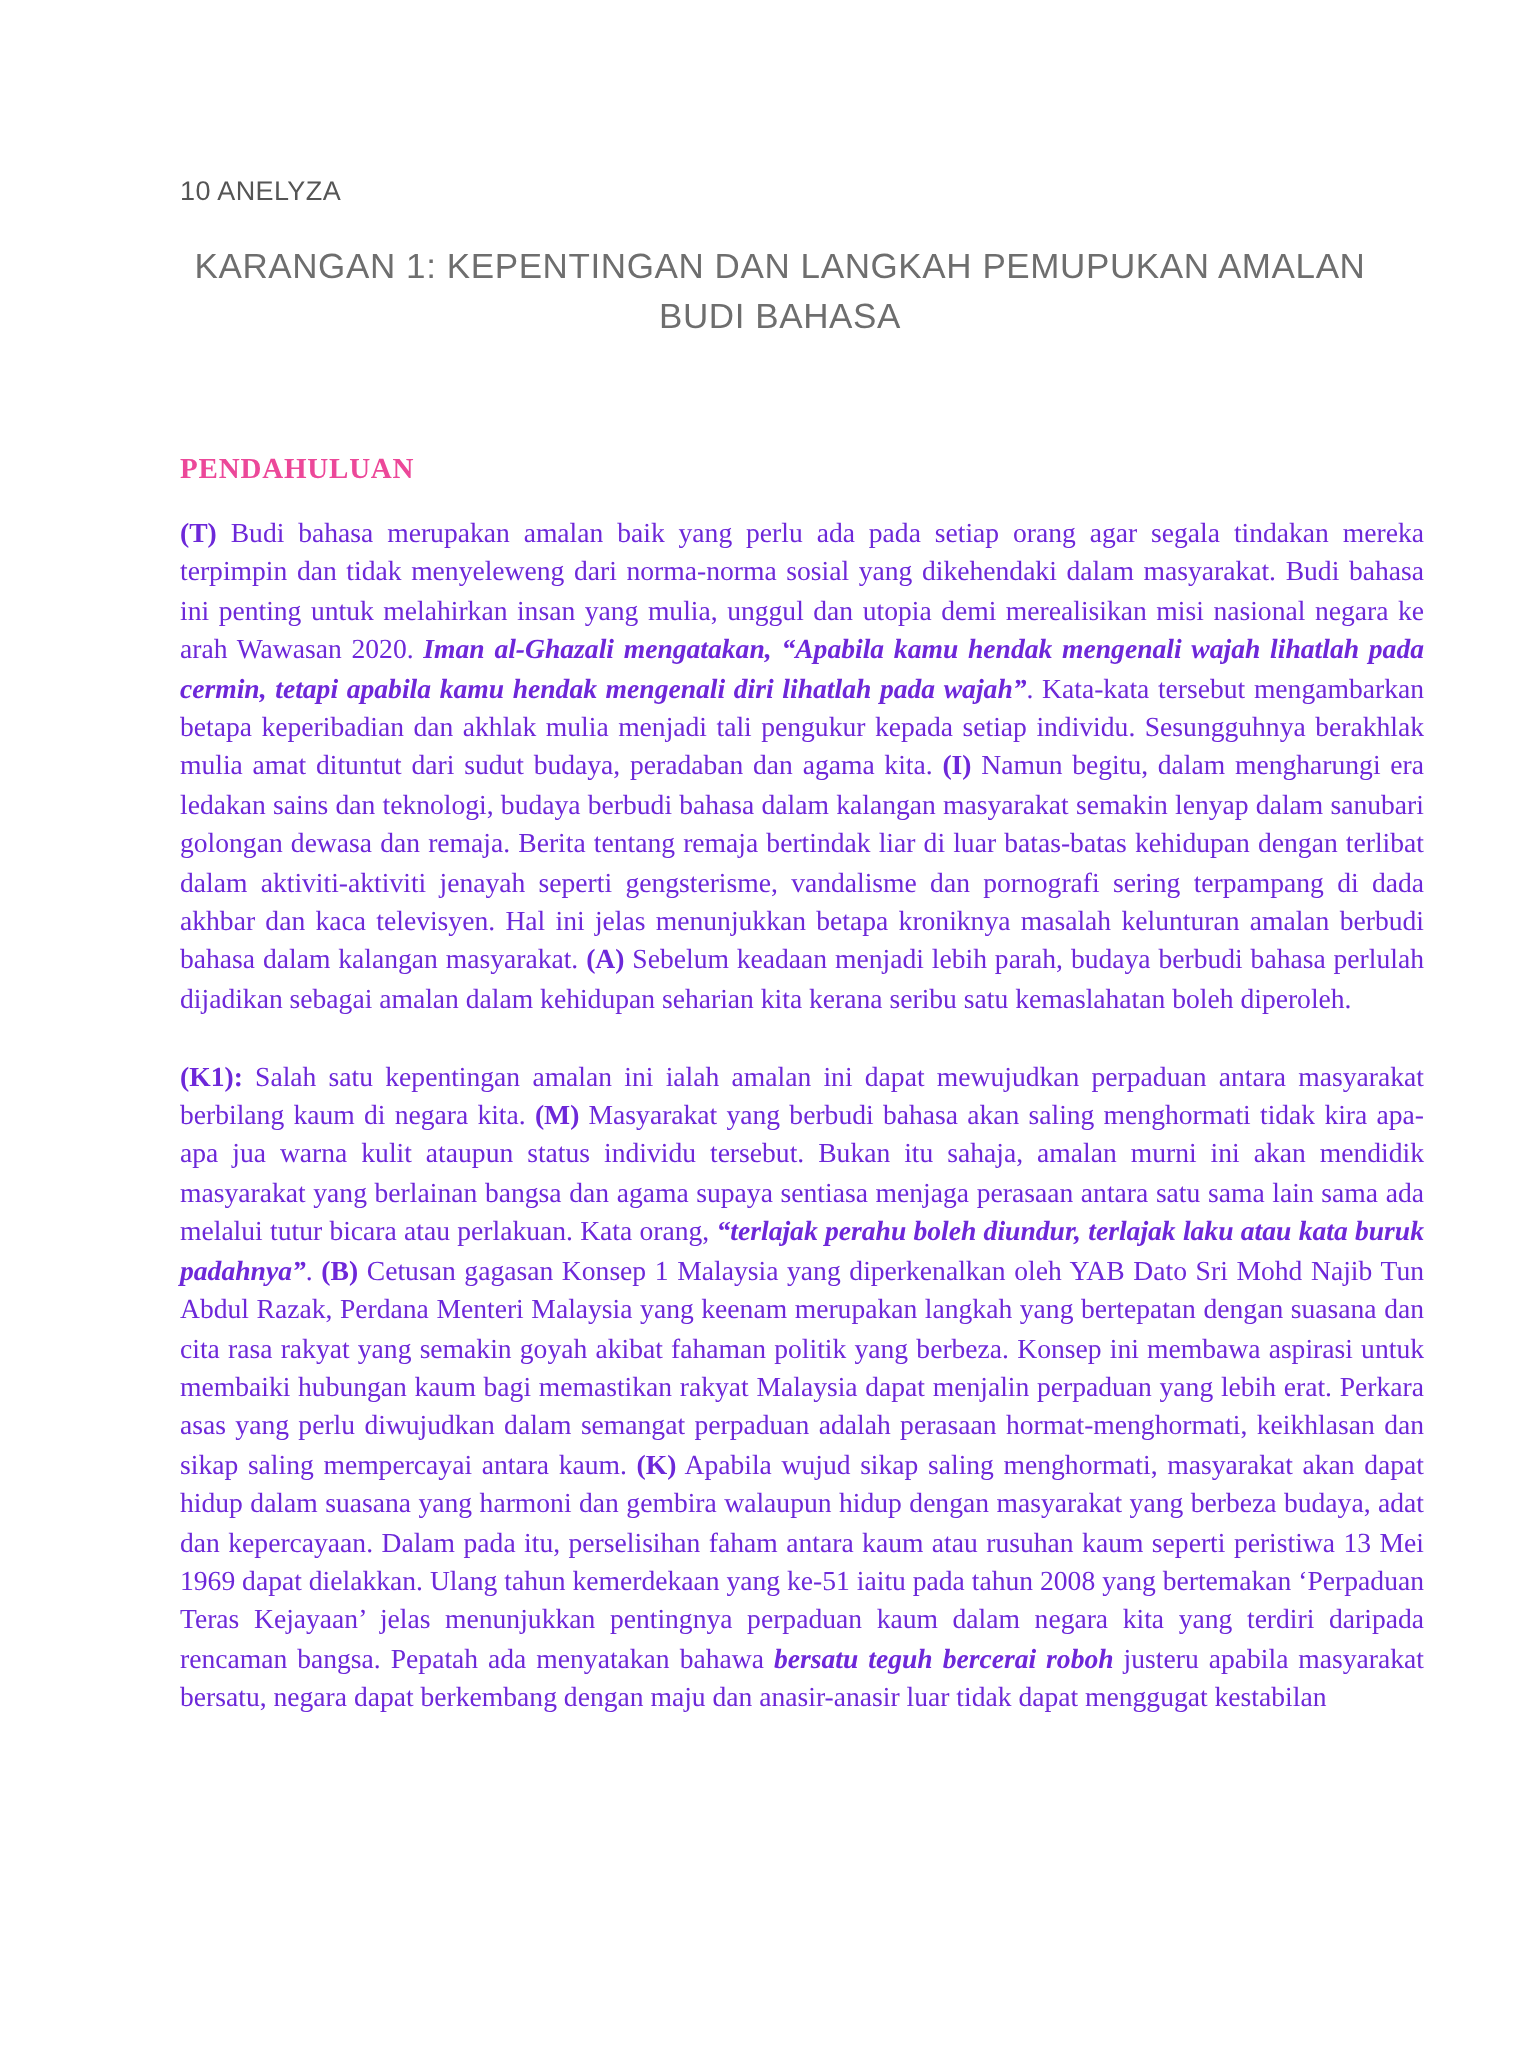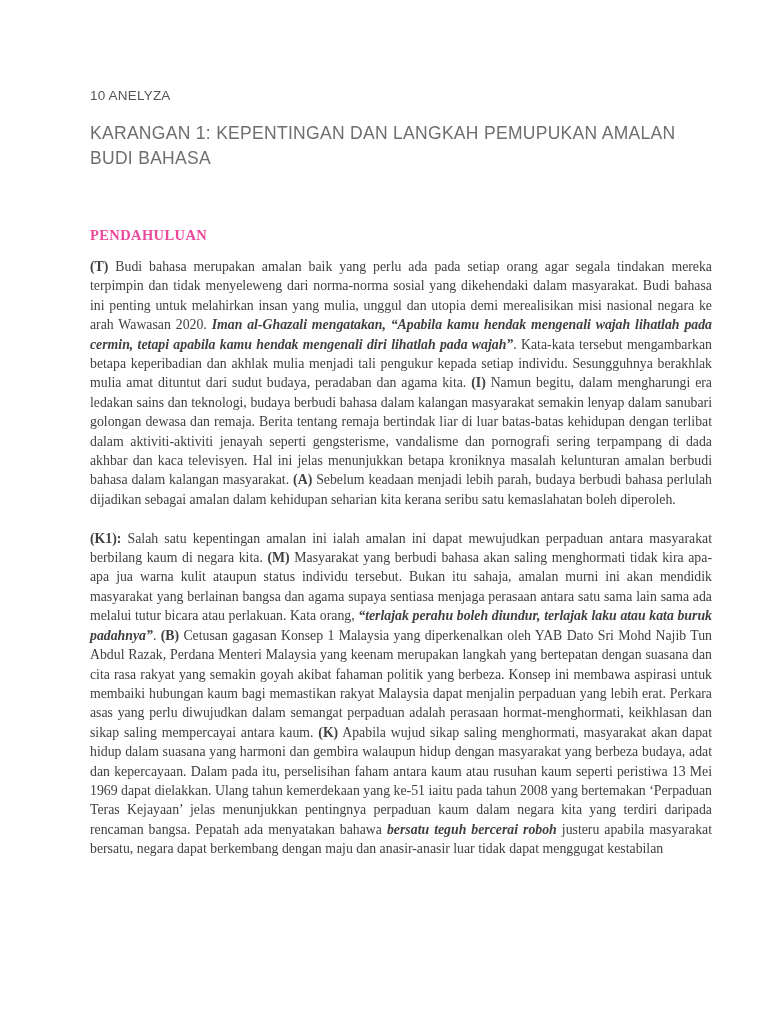--- a/index.html
+++ b/index.html
@@ -26,35 +26,36 @@
   }
   .doc-title {
     font-family: "Liberation Sans", sans-serif;
     font-size: 17.5px;
     font-weight: 400;
     line-height: 24.5px;
     color: #6e6e6e;
     letter-spacing: 0.3px;
     margin: 17px 0 0 0;
     max-width: 600px;
+    text-align: center;
   }
   .section-heading {
     font-family: "Liberation Serif", serif;
     font-size: 14.5px;
     font-weight: 700;
     line-height: 18px;
     color: #ec4899;
     letter-spacing: 0.4px;
     margin: 56px 0 0 0;
   }
   .body-para {
     font-family: "Liberation Serif", serif;
     font-size: 13.8px;
     line-height: 19.4px;
-    color: #404040;
+    color: #6d28d9;
     text-align: justify;
     margin: 13px 0 0 0;
   }
   .body-para + .body-para {
     margin-top: 19.4px;
   }
   .body-para span.b { font-weight: 700; }
   .body-para span.i { font-style: italic; }
 </style>
 </head>

